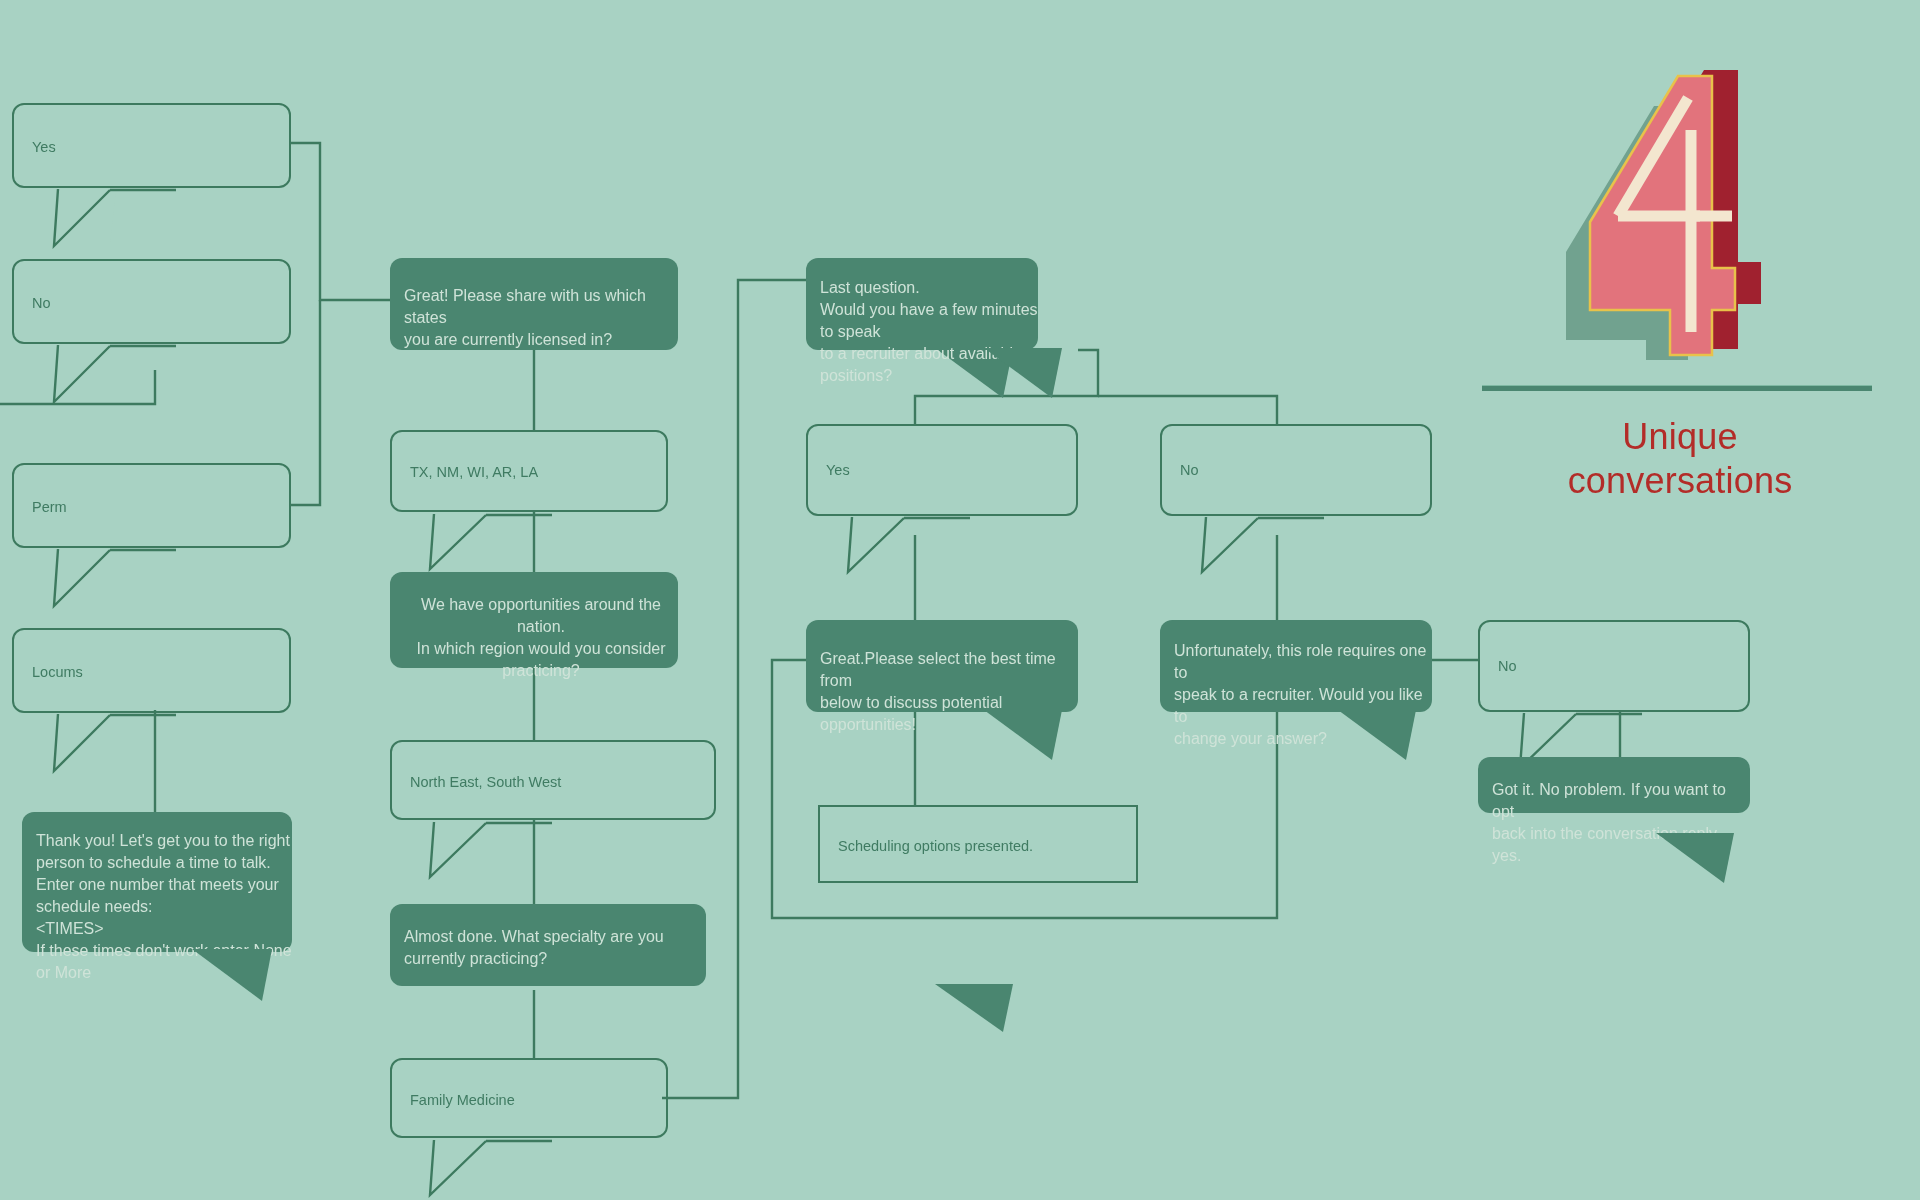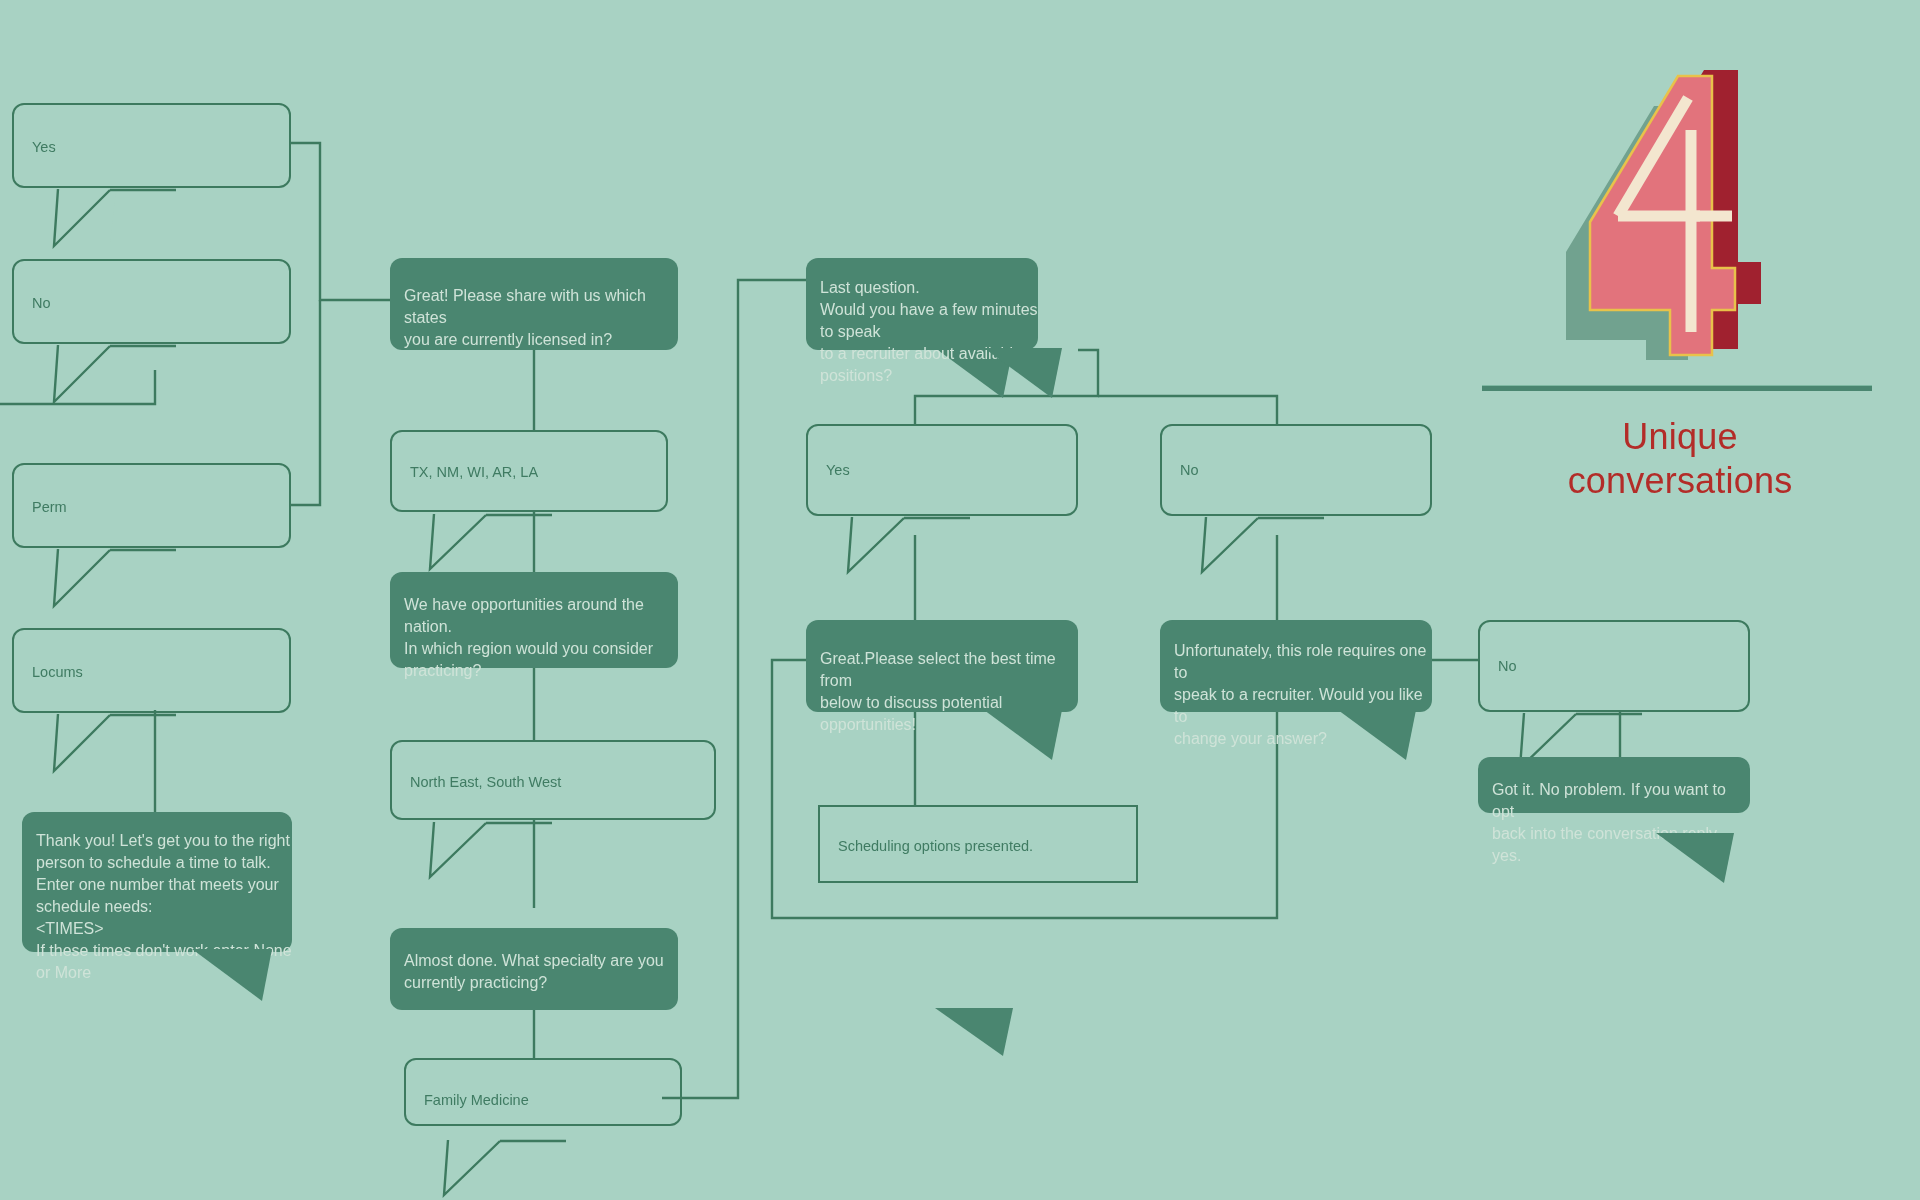--- a/index.html
+++ b/index.html
@@ -162,46 +162,46 @@
   </div>
 
   <div class="bub out" style="left:390px;top:430px;width:278px;height:82px;">
     <div class="txt" style="top:30px;">TX, NM, WI, AR, LA</div>
     <svg class="tail" style="left:38px;top:79px;" width="170" height="90" viewBox="0 0 170 90">
       <path d="M4 3 L0 58 L56 4" fill="none" stroke="#3d7a5f" stroke-width="2.4"></path>
       <path d="M56 4 L122 4" fill="none" stroke="#3d7a5f" stroke-width="2.4"></path>
     </svg>
   </div>
 
-  <div class="bub fill" style="left:390px;top:572px;width:288px;height:96px;">
+  <div class="bub fill" style="left:390px;top:572px;width:288px;height:96px;text-align:center;">
     <div class="txt" style="top:22px;left:14px;">We have opportunities around the nation.
 In which region would you consider
 practicing?</div>
     <svg class="tail" style="left:545px;top:94px;" width="110" height="70" viewBox="0 0 110 70">
       <path d="M0 0 L78 0 L68 50 Z" fill="#4a8670"></path>
     </svg>
   </div>
 
   <div class="bub out" style="left:390px;top:740px;width:326px;height:80px;border-radius:12px;">
     <div class="txt" style="top:30px;">North East, South West</div>
     <svg class="tail" style="left:38px;top:77px;" width="170" height="90" viewBox="0 0 170 90">
       <path d="M4 3 L0 58 L56 4" fill="none" stroke="#3d7a5f" stroke-width="2.4"></path>
       <path d="M56 4 L122 4" fill="none" stroke="#3d7a5f" stroke-width="2.4"></path>
     </svg>
   </div>
 
-  <div class="bub fill" style="left:390px;top:928px;width:288px;height:82px;">
+  <div class="bub fill" style="left:390px;top:904px;width:316px;height:82px;">
     <div class="txt" style="top:22px;left:14px;">Almost done. What specialty are you
 currently practicing?</div>
     <svg class="tail" style="left:545px;top:80px;" width="110" height="70" viewBox="0 0 110 70">
       <path d="M0 0 L78 0 L68 48 Z" fill="#4a8670"></path>
     </svg>
   </div>
 
-  <div class="bub out" style="left:404px;top:1058px;width:278px;height:68px;">
+  <div class="bub out" style="left:390px;top:1058px;width:278px;height:80px;">
     <div class="txt" style="top:30px;">Family Medicine</div>
     <svg class="tail" style="left:38px;top:77px;" width="170" height="90" viewBox="0 0 170 90">
       <path d="M4 3 L0 58 L56 4" fill="none" stroke="#3d7a5f" stroke-width="2.4"></path>
       <path d="M56 4 L122 4" fill="none" stroke="#3d7a5f" stroke-width="2.4"></path>
     </svg>
   </div>
 
   <div class="bub fill" style="left:806px;top:258px;width:232px;height:92px;">
     <div class="txt" style="top:19px;left:14px;">Last question.
 Would you have a few minutes to speak

